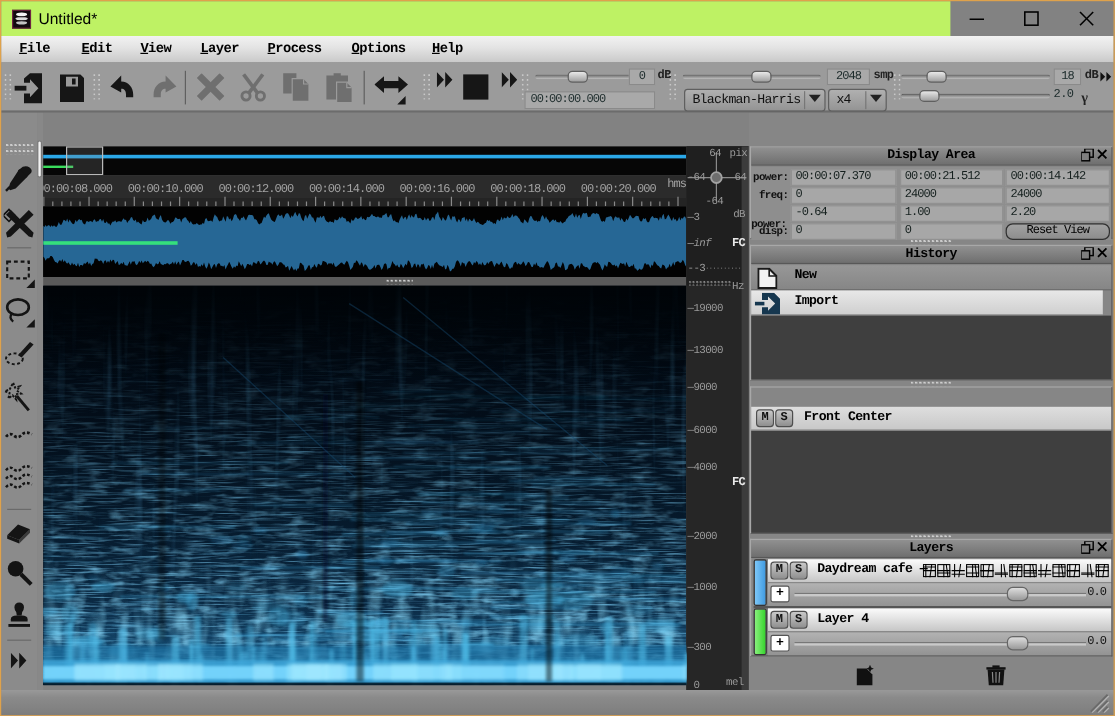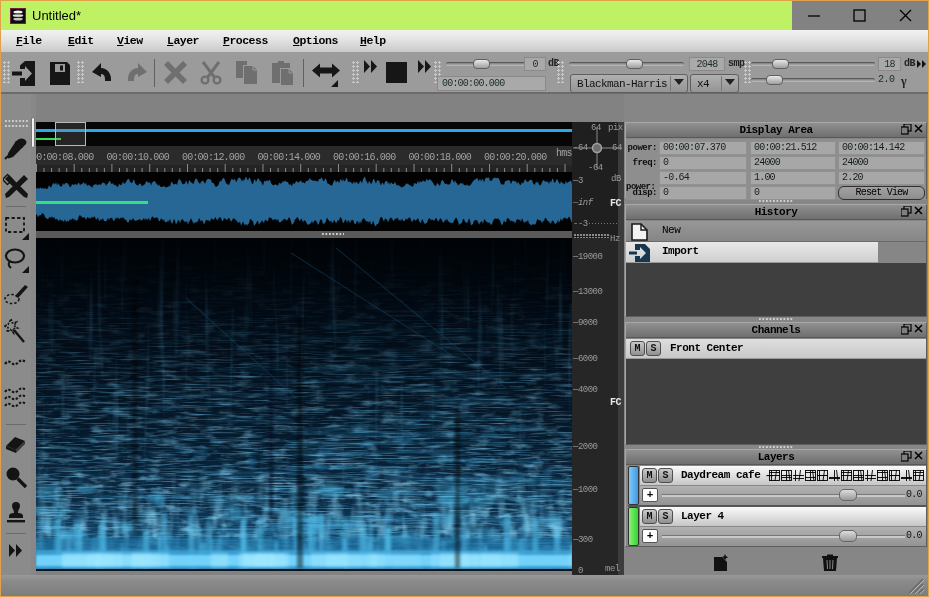--- a/index.html
+++ b/index.html
@@ -745,39 +745,34 @@
       <div class="ptitle">History<span class="pticons"><svg width="22" height="11" style="vertical-align:-1px">
             <rect x="3" y="0" width="7" height="7" fill="none" stroke="#000" stroke-width="1.2"></rect>
             <rect x="0" y="3" width="7" height="7" fill="#7f7f7f" stroke="#000" stroke-width="1.2"></rect>
             <path d="M14,1 L21,8 M21,1 L14,8" stroke="#000" stroke-width="1.5"></path>
           </svg></span></div>
       <div class="abs" style="left:0;top:16px;width:300px;height:21px;background:linear-gradient(180deg,#979797,#868686);border-bottom:1px solid #6a6a6a">
         <svg class="abs" style="left:5px;top:2px" width="17" height="18">
           <path d="M1,1 L10,1 L16,7 L16,17 L1,17 Z" fill="#f2f2f2" stroke="#1a1a1a" stroke-width="1.6"></path>
           <path d="M10,1 L10,7 L16,7" fill="none" stroke="#1a1a1a" stroke-width="1.4"></path>
         </svg>
-        <div class="abs" style="left:36px;top:3px;font-size:11px;font-weight:normal;letter-spacing:-0.5px;color:#000">New</div>
+        <div class="abs" style="left:36px;top:3px;font-size:11px;font-weight:bold;letter-spacing:-0.5px;color:#000">New</div>
       </div>
-      <div class="abs" style="left:0;top:37px;width:252px;height:21px;background:linear-gradient(180deg,#e8e8e8,#cfcfcf);border-bottom:1px solid #9a9a9a">
+      <div class="abs" style="left:0;top:37px;width:293px;height:21px;background:linear-gradient(180deg,#e8e8e8,#cfcfcf);border-bottom:1px solid #9a9a9a">
         <svg class="abs" style="left:3px;top:2px" width="22" height="18">
           <path d="M6,0 L16,0 L21,5 L21,18 L6,18 L6,12 L11,12 L11,15 L17,9 L11,3 L11,6 L6,6 Z" fill="#16374f"></path>
           <rect x="0" y="7.5" width="8" height="3" fill="#16374f"></rect>
           <path d="M7,2 L11,2 M7,16 L11,16" stroke="#16374f" stroke-width="1"></path>
         </svg>
         <div class="abs" style="left:36px;top:3px;font-size:11px;font-weight:bold;letter-spacing:-0.5px;color:#000">Import</div>
       </div>
       <div class="abs" style="left:0;top:58px;width:300px;height:53px;background:#3f3f3f"></div>
     </div>
     <div class="hgrip" style="left:135px;top:224px"></div>
     <div class="panel" style="top:228px;height:123px">
-      <div class="ptitle">Channels<span class="pticons"><svg width="22" height="11" style="vertical-align:-1px">
-            <rect x="3" y="0" width="7" height="7" fill="none" stroke="#000" stroke-width="1.2"></rect>
-            <rect x="0" y="3" width="7" height="7" fill="#7f7f7f" stroke="#000" stroke-width="1.2"></rect>
-            <path d="M14,1 L21,8 M21,1 L14,8" stroke="#000" stroke-width="1.5"></path>
-          </svg></span></div>
       <div class="abs" style="left:0;top:16px;width:300px;height:20px;background:linear-gradient(180deg,#dedede,#c8c8c8);border-bottom:1px solid #999">
         <div class="msbtn" style="left:4px;top:2px">M</div>
         <div class="msbtn" style="left:20px;top:2px">S</div>
         <div class="abs" style="left:44px;top:3px;font-size:11px;font-weight:bold;letter-spacing:-0.5px;color:#000">Front Center</div>
       </div>
       <div class="abs" style="left:0;top:36px;width:300px;height:85px;background:#3f3f3f"></div>
     </div>
     <div class="hgrip" style="left:135px;top:352px"></div>
     <div class="panel" style="top:355px;height:98px">
       <div class="ptitle">Layers<span class="pticons"><svg width="22" height="11" style="vertical-align:-1px">

